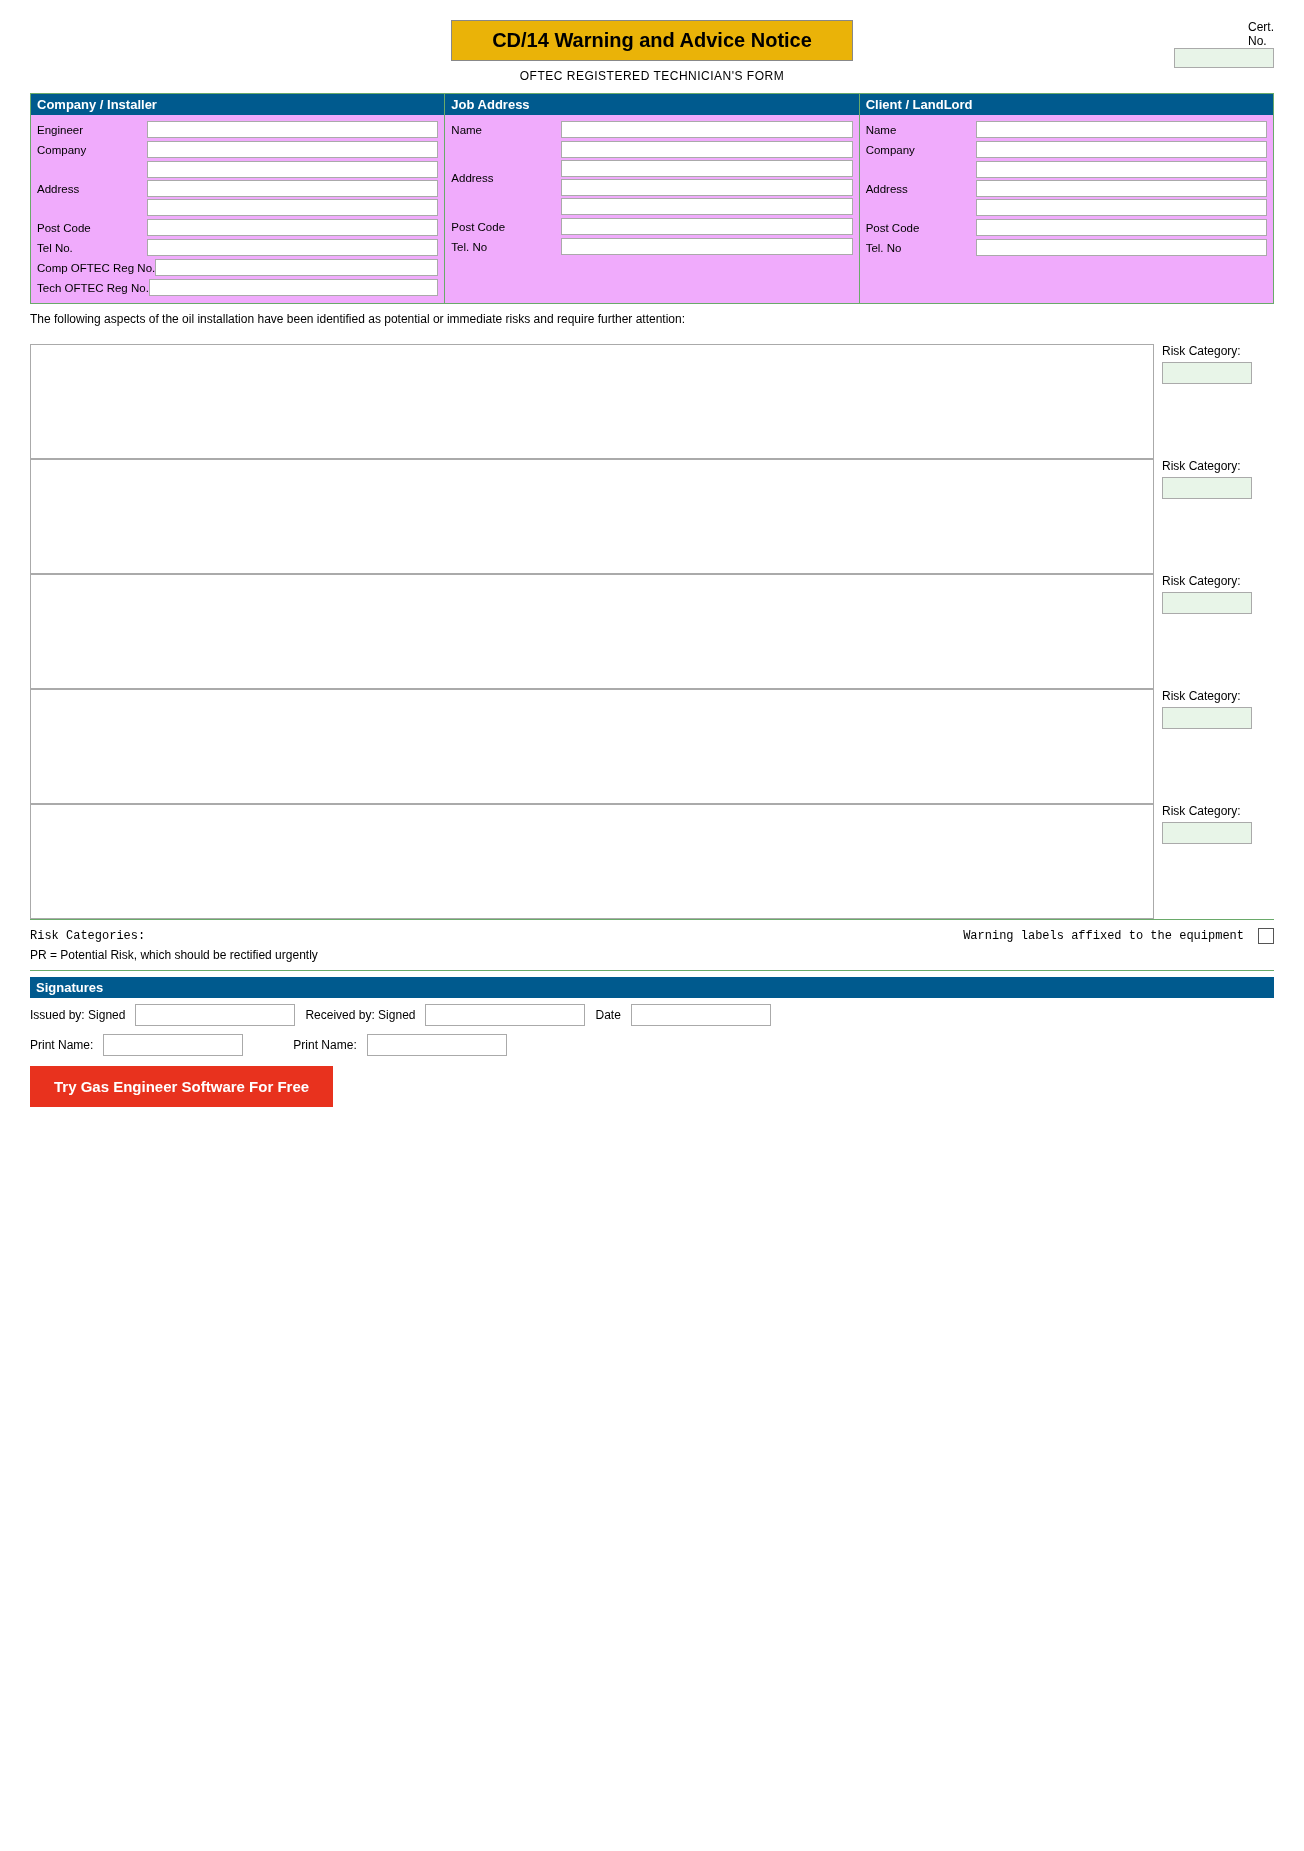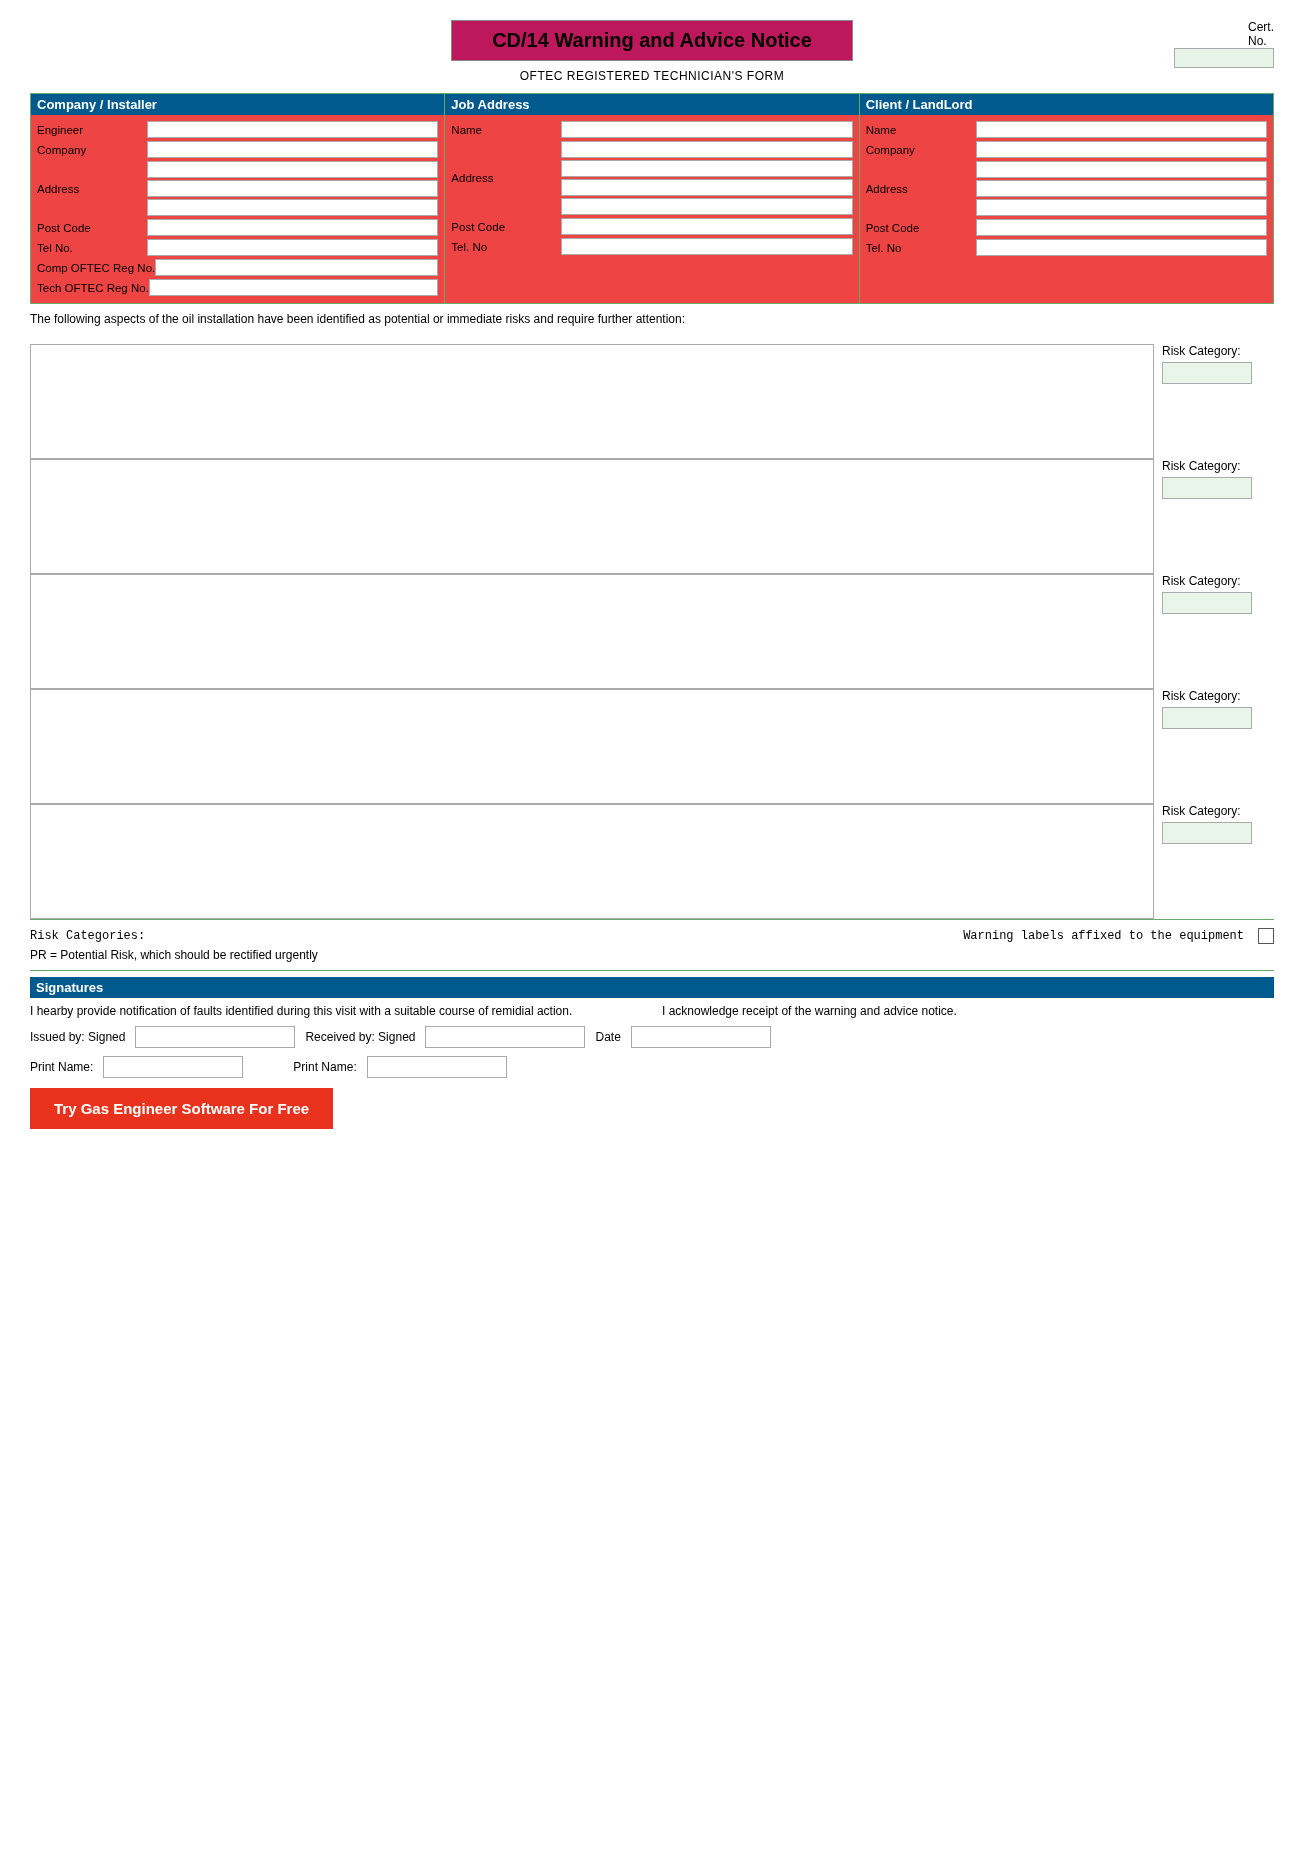--- a/index.html
+++ b/index.html
@@ -19,21 +19,21 @@
 
     
     .header-row {
       display: flex;
       align-items: flex-start;
       justify-content: center;
       margin-bottom: 8px;
       position: relative;
     }
     .title-box {
-      background: #be185d;
+      background: #eab308;
       border: 1px solid #888;
       padding: 8px 40px;
       text-align: center;
       font-size: 20px;
       font-weight: bold;
     }
     .cert-box {
       position: absolute;
       right: 0;
       top: 0;
@@ -56,21 +56,21 @@
       text-align: center;
       font-size: 12px;
       margin-bottom: 10px;
       letter-spacing: 0.5px;
     }
 
     
     .columns-section {
       display: flex;
       border: 1px solid #6aaa6a;
-      background: #ef4444;
+      background: #f0abfc;
       margin-bottom: 8px;
     }
     .col {
       flex: 1;
       border-right: 1px solid #6aaa6a;
       padding: 4px 6px;
     }
     .col:last-child { border-right: none; }
     .col-header {
       background: #005a8e;
@@ -390,24 +390,20 @@
       <div class="warning-labels-row">
         <span>Warning labels affixed to the equipment</span>
         <div class="checkbox-box"></div>
       </div>
     </div>
     <div>PR = Potential Risk, which should be rectified urgently</div>
   </div>
 
   <div class="signatures-header">Signatures</div>
 
-  <div class="sig-text-row">
-    <div class="sig-text-col">I hearby provide notification of faults identified during this visit with a suitable course of remidial action.</div>
-    <div class="sig-text-col">I acknowledge receipt of the warning and advice notice.</div>
-  </div>
 
   <div class="sig-fields-row">
     <span class="sig-label">Issued by: Signed</span>
     <input class="sig-input sig-input-wide" type="text" style="">
     <span class="sig-label">Received by: Signed</span>
     <input class="sig-input sig-input-wide" type="text" style="">
     <span class="sig-label">Date</span>
     <input class="sig-input sig-input-date" type="text" style="">
   </div>
 

